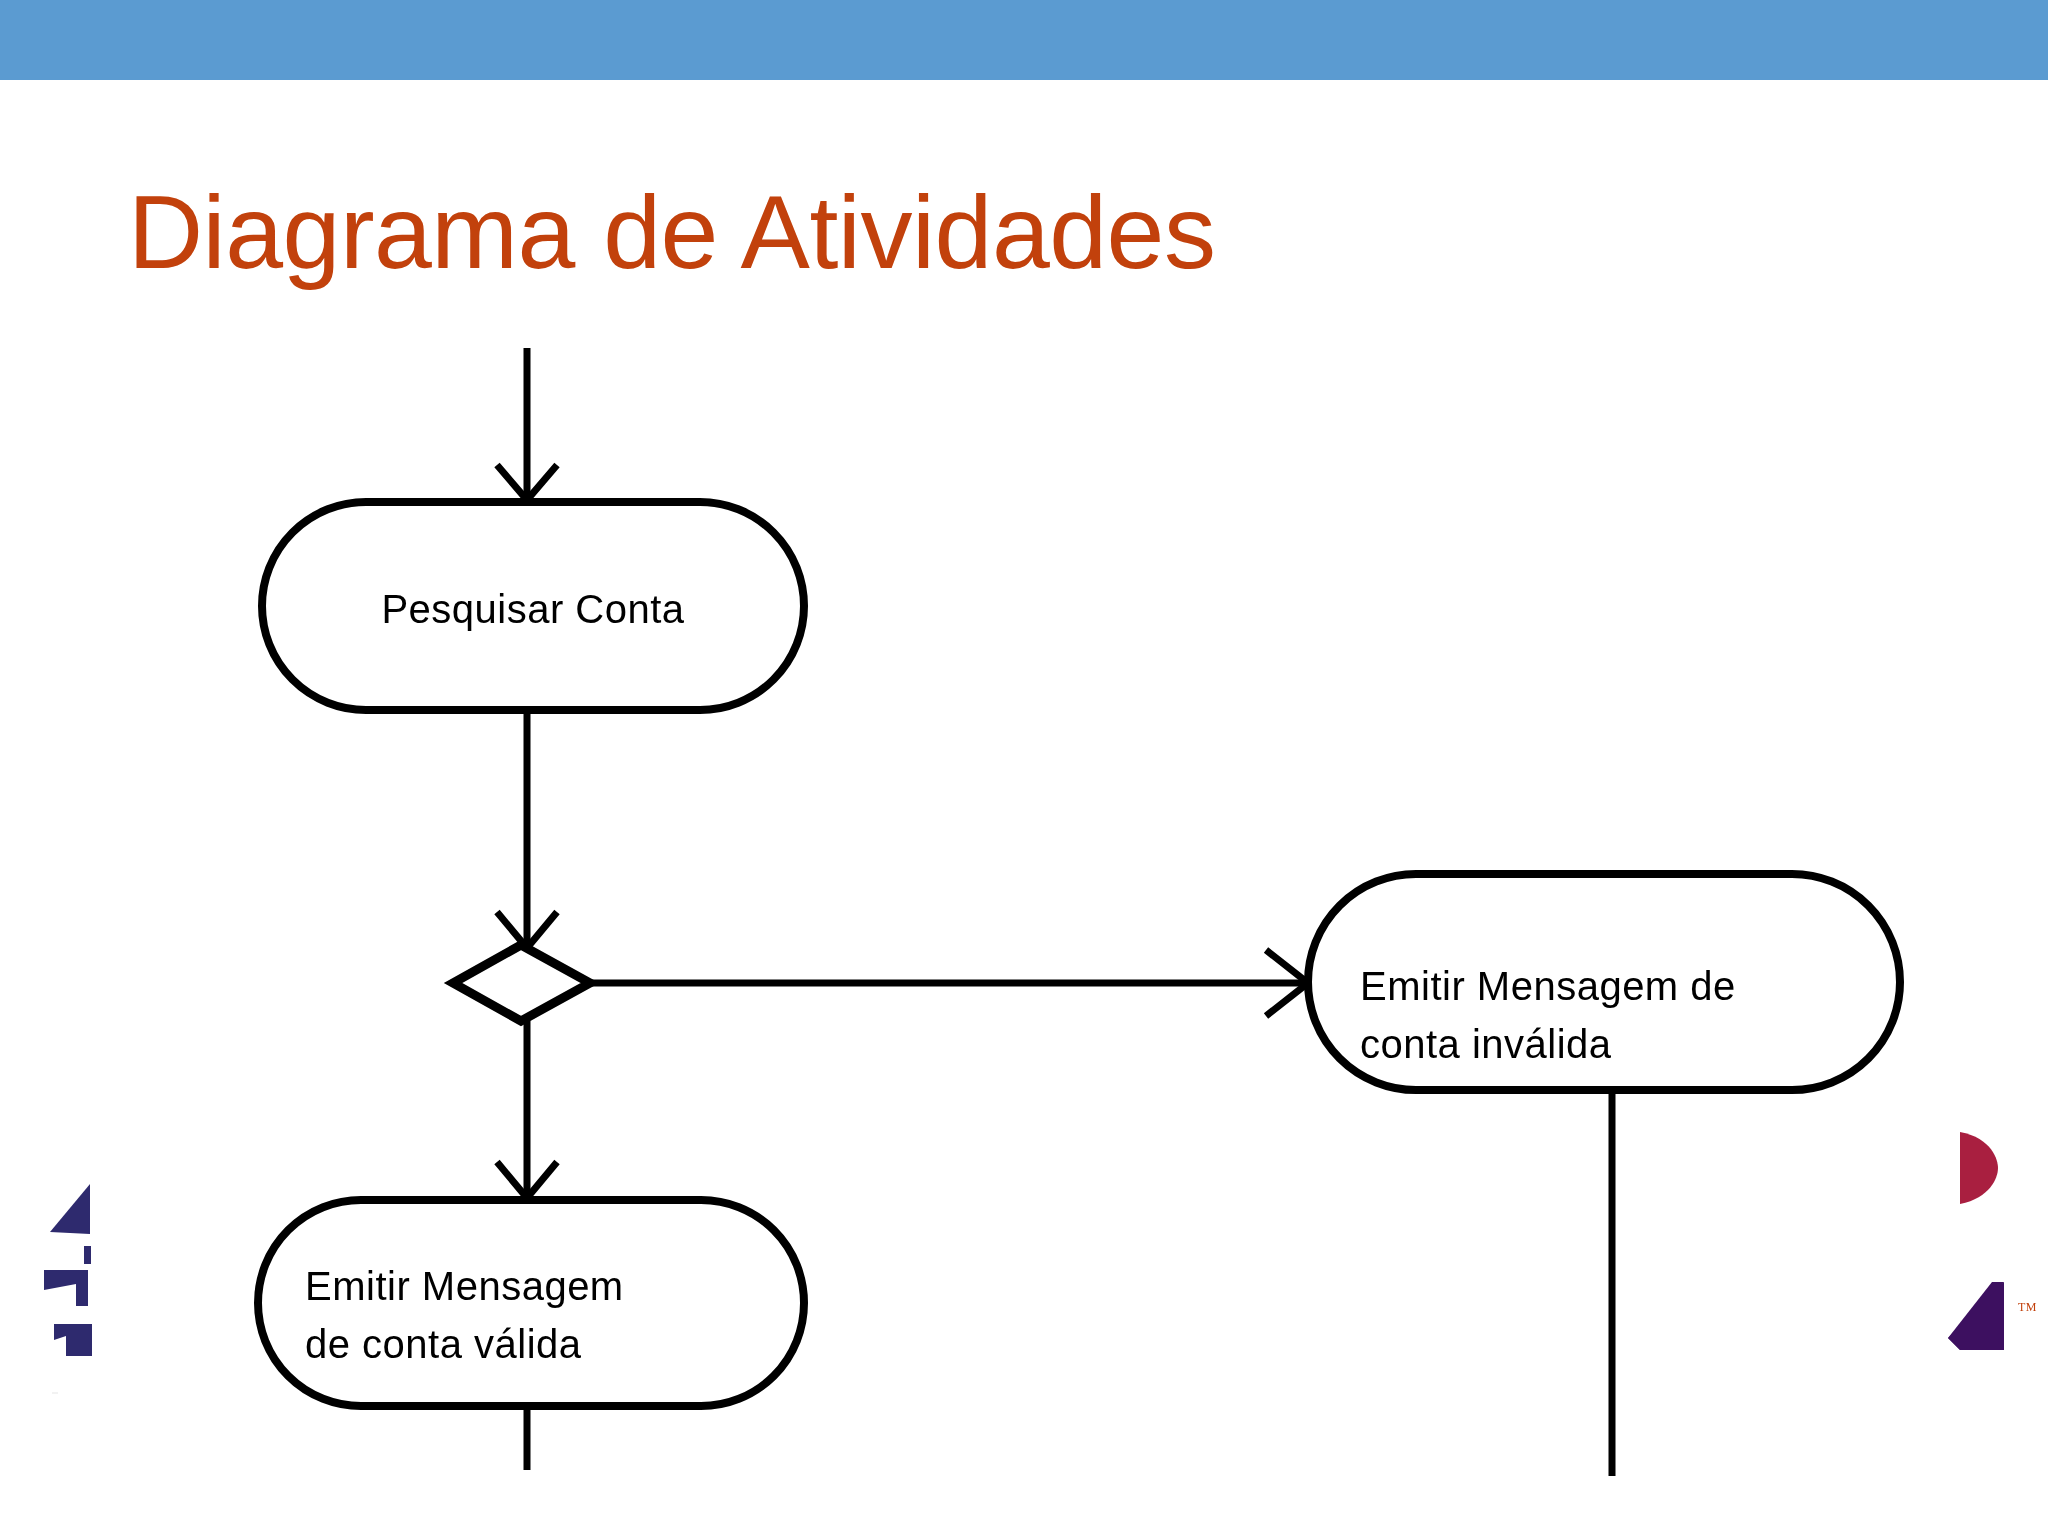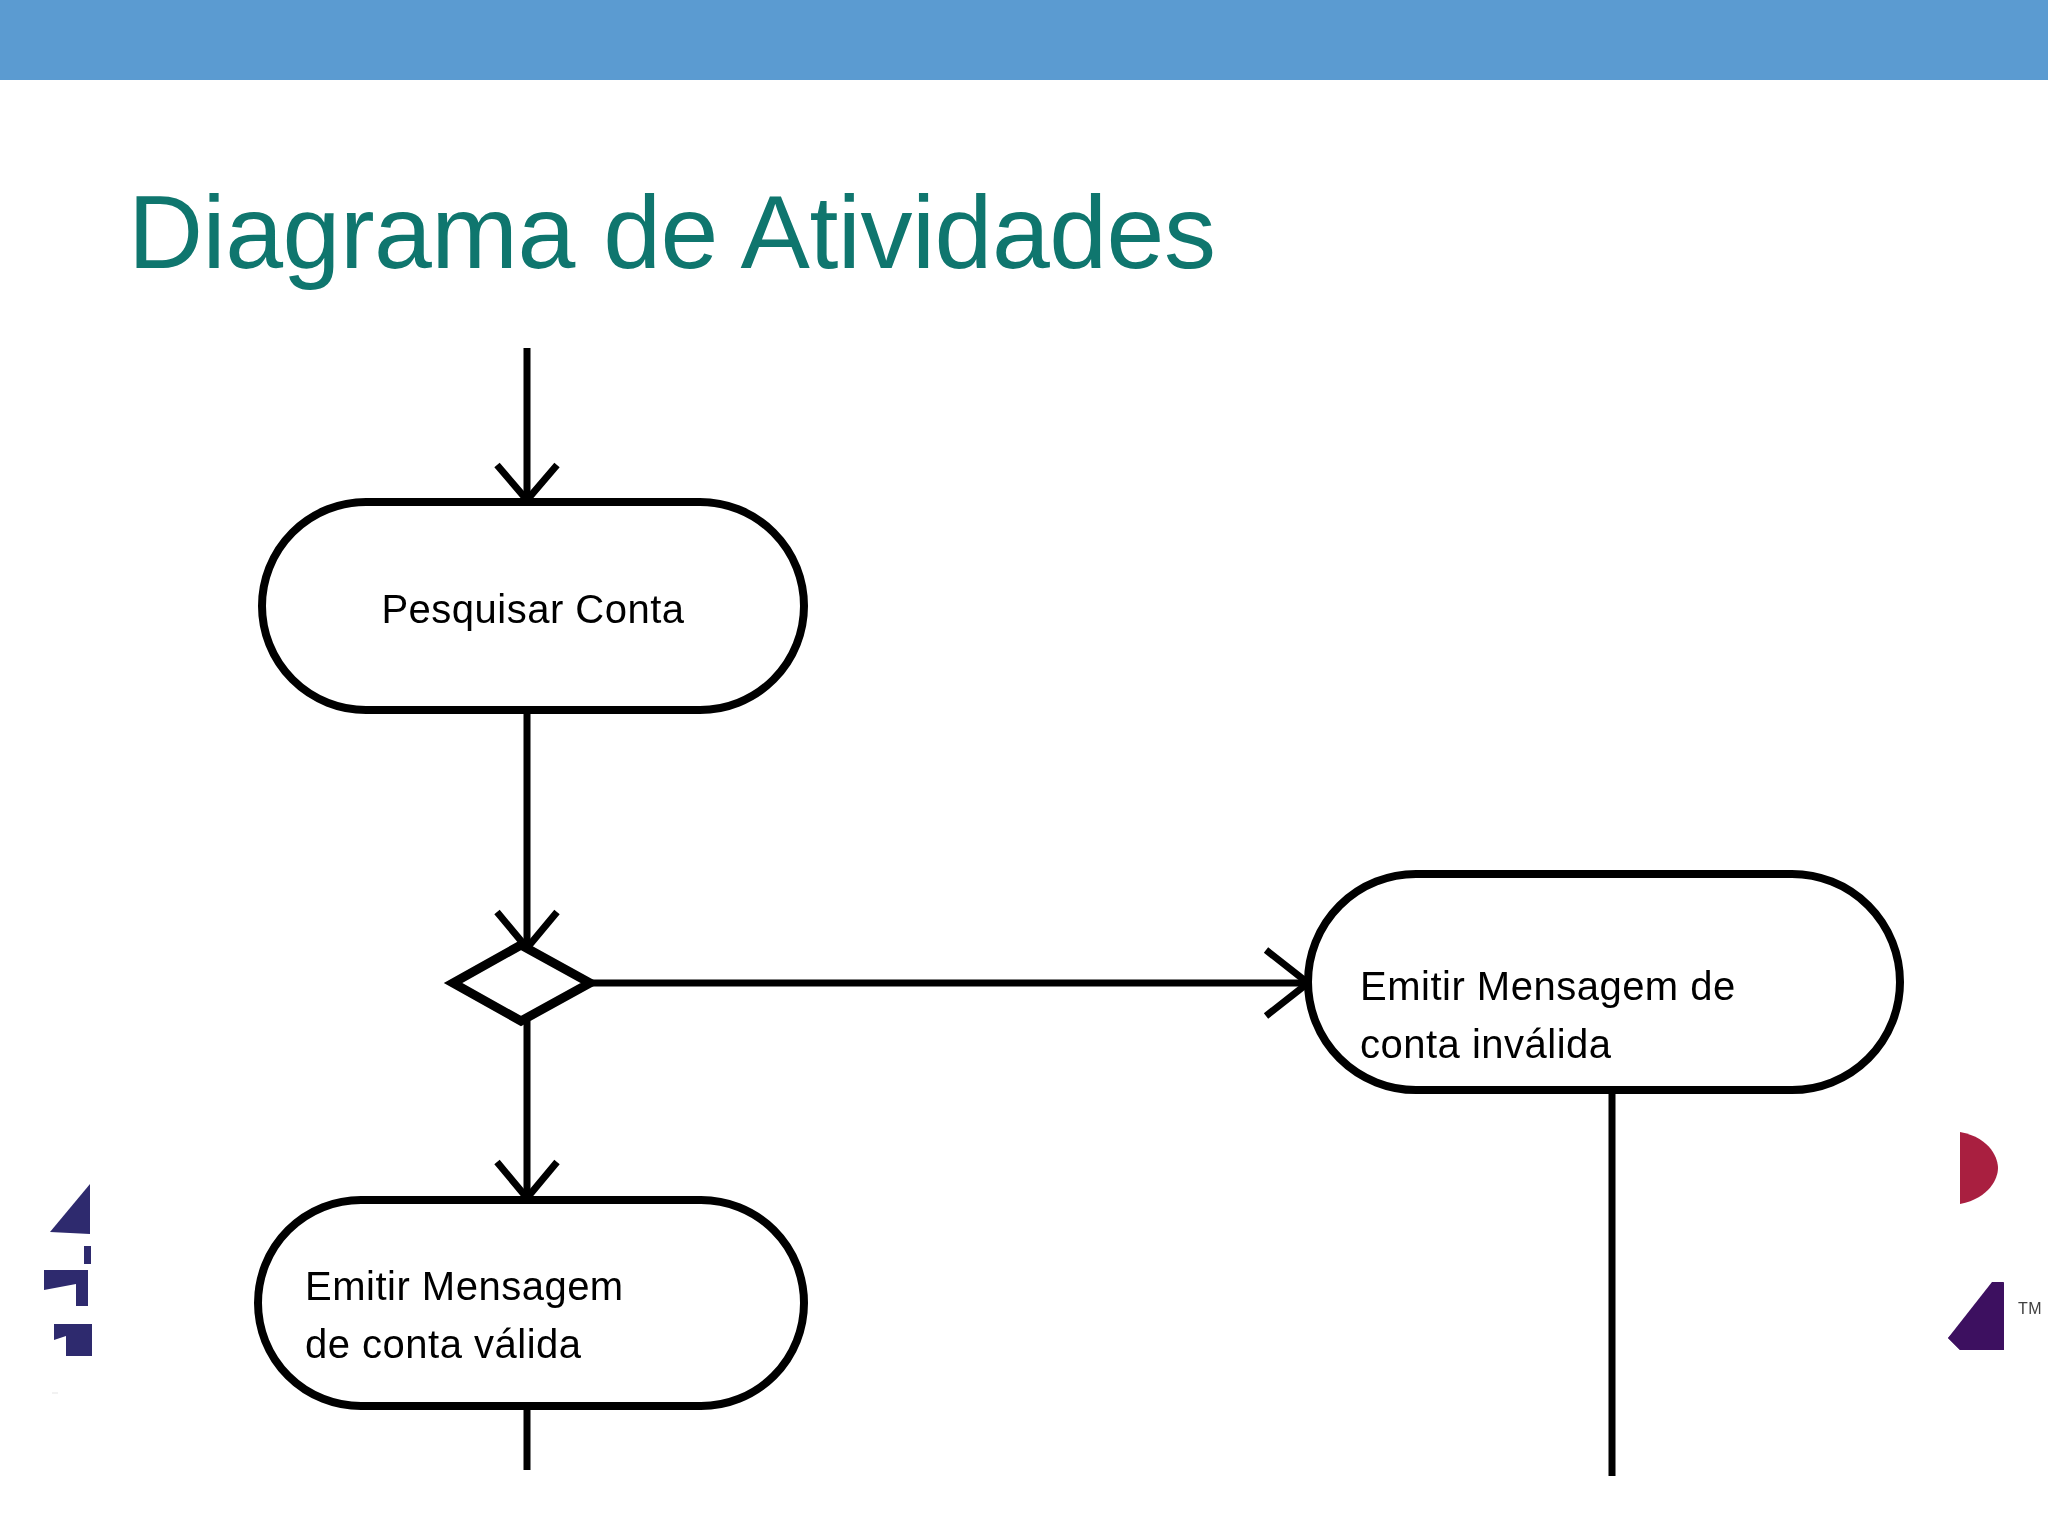--- a/index.html
+++ b/index.html
@@ -73,34 +73,34 @@
     left:1958px; top:1128px;
     width:46px; height:80px;
   }
   #logo-right-bottom{
     left:1948px; top:1278px;
     width:100px; height:76px;
   }
   #logo-right-bottom .tm{
     position:absolute;
     left:70px; top:22px;
-    font-family:Liberation Sans, sans-serif;
-    font-size:16px;
-    color:#404040;
+    font-family:Liberation Serif, serif;
+    font-size:12px;
+    color:#c2410c;
     letter-spacing:0.5px;
   }
 </style>
 </head>
 <body>
 
 <div id="slide">
 
   <div id="header-bar" style="background: rgb(91, 155, 209);"></div>
 
-  <div id="page-title" style="color: #0f766e;">Diagrama de Atividades</div>
+  <div id="page-title" style="color: #c2410c;">Diagrama de Atividades</div>
 
   <div id="diagram">
     <svg viewBox="0 0 2048 1536" xmlns="http://www.w3.org/2000/svg">
 
       <g>
         <line x1="527" y1="348" x2="527" y2="500" stroke="#000" stroke-width="7"></line>
         <polyline points="497,465 527,500 557,465" fill="none" stroke="#000" stroke-width="7"></polyline>
       </g>
 
       <g>

